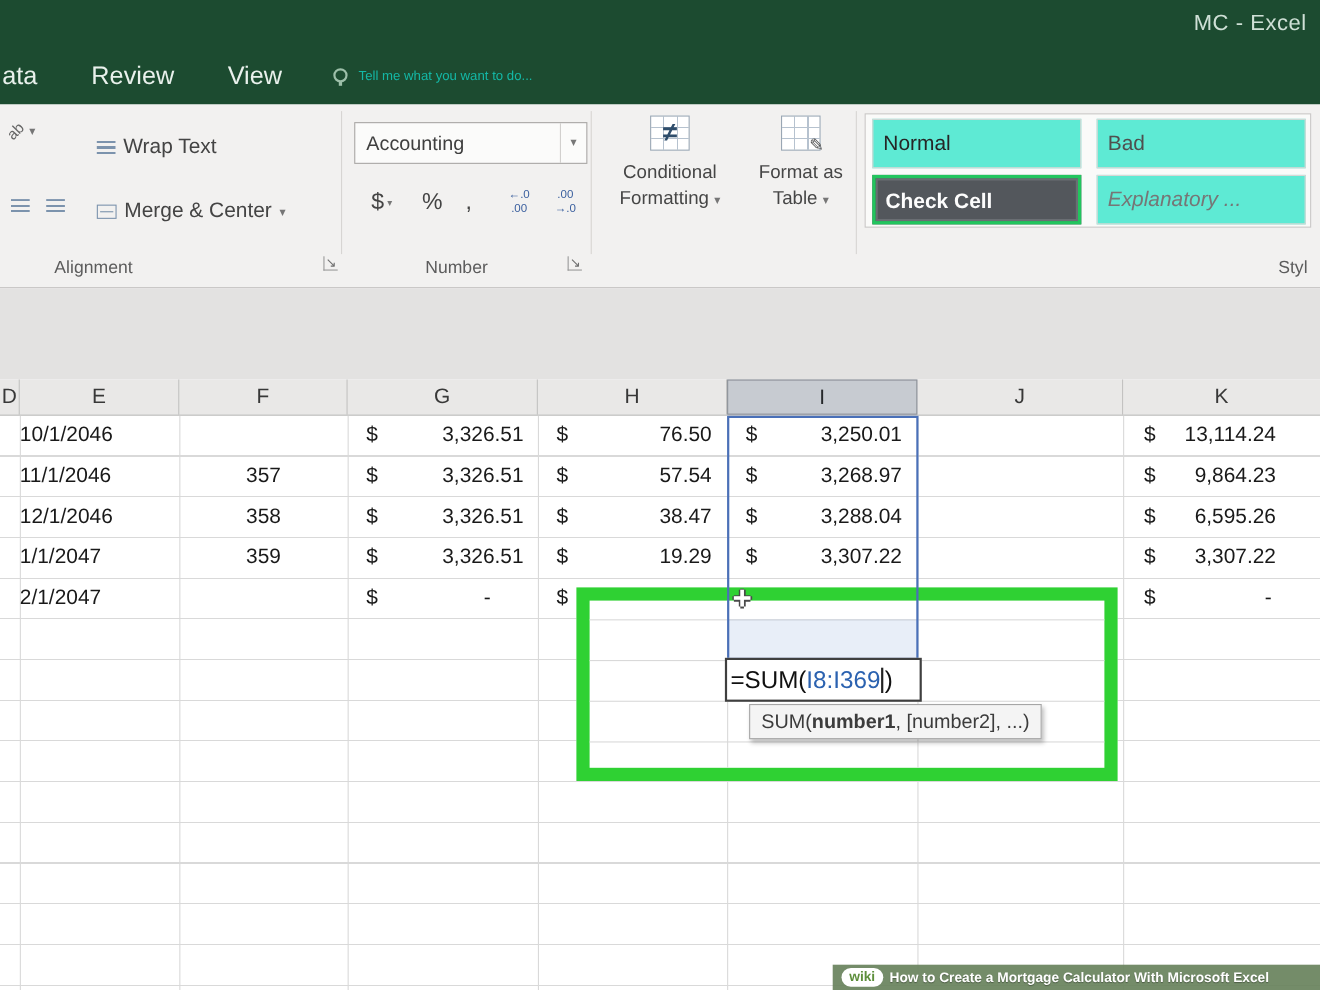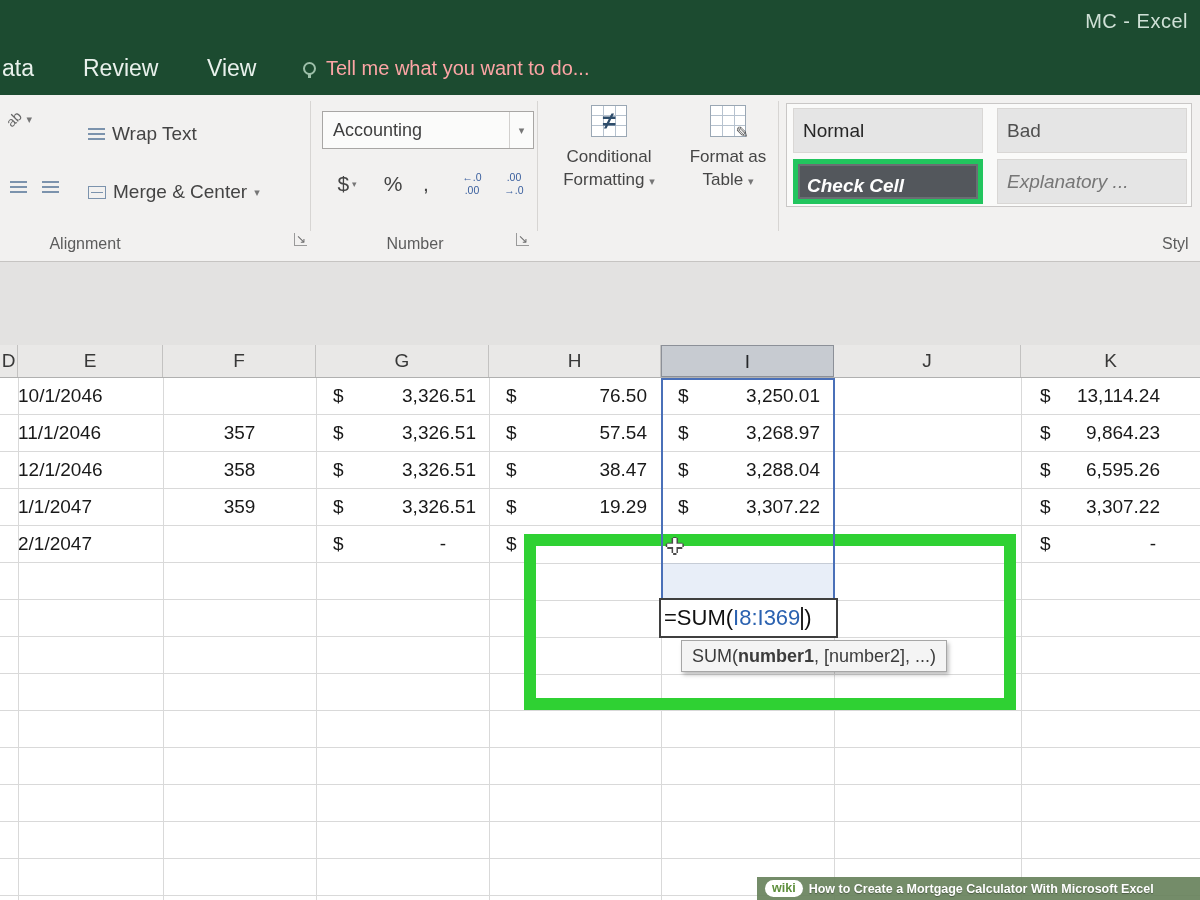--- a/index.html
+++ b/index.html
@@ -11,21 +11,21 @@
   .greenbar { position:absolute; left:0; top:0; width:1200px; height:95px; background:#1c4b30; }
   .win-title { position:absolute; right:12px; top:0; height:42px; line-height:42px;
                font-size:20px; color:#cfe0d6; letter-spacing:.5px; }
   .tab { position:absolute; top:42px; height:53px; line-height:53px; font-size:23px; color:#e9f1ec; }
   .tab.t-ata { left:2px; }
   .tab.t-review { left:83px; }
   .tab.t-view { left:207px; }
   .tellme { position:absolute; left:303px; top:42px; height:53px; display:flex; align-items:center; gap:10px; }
   .bulb { width:13px; height:13px; border:2px solid #9dbfa9; border-radius:50%; position:relative; }
   .bulb::after { content:""; position:absolute; left:3px; bottom:-5px; width:3px; height:4px; background:#9dbfa9; }
-  .tellme-text { font-size:20px; color:#fca5a5; }
+  .tellme-text { font-size:12px; color:#14b8a6; }
 
   
   .ribbon { position:absolute; left:0; top:95px; width:1200px; height:167px;
             background:#f2f1f0; border-bottom:1px solid #c6c4c2; }
   .vsep { position:absolute; top:6px; height:130px; width:1px; background:#d7d5d3; }
   .rbtn { position:absolute; display:flex; align-items:center; gap:7px; color:#444; font-size:19px; cursor:default; }
   .lines-icon { width:17px; height:13px; flex:none;
     background:repeating-linear-gradient(to bottom,#7c93ad 0 2px,transparent 2px 5px); }
   .box-icon { width:18px; height:13px; flex:none; border:1px solid #7c93ad; position:relative; }
   .box-icon::after { content:""; position:absolute; left:2px; right:2px; top:5px; height:1px; background:#7c93ad; }
@@ -54,24 +54,24 @@
     position:relative; }
   .bicon .neq { position:absolute; inset:0; display:flex; align-items:center; justify-content:center;
                 font-size:24px; font-weight:bold; color:#2e4d6b; }
   .bicon .brush { position:absolute; right:-4px; bottom:-6px; font-size:16px; color:#555; }
   .bigbtn .l1 { margin-top:10px; }
   .bigbtn .l2 { margin-top:3px; }
 
   .gallery { position:absolute; left:786px; top:8px; width:406px; height:104px;
              background:#fafaf9; border:1px solid #c9c7c6; }
   .chip { position:absolute; width:190px; height:45px; line-height:43px; padding-left:9px;
-          font-size:19px; background:#e5e5e5; border:1px solid #d9d7d5; color:#262626; }
+          font-size:19px; background:#5eead4; border:1px solid #d9d7d5; color:#262626; }
   .chip.c-bad { color:#4f4f4f; }
-  .chip.c-check { background:#53575c; border:5px solid #22c55e; box-shadow:inset 0 0 0 2px #6a6e73;
-                  color:#fdfdfd; font-weight:bold;font-style:italic; }
+  .chip.c-check { background:#53575c; border:3px solid #22c55e; box-shadow:inset 0 0 0 2px #6a6e73;
+                  color:#fdfdfd; font-weight:bold; }
   .chip.c-expl { color:#767676; font-style:italic; }
 
   
   .band { position:absolute; left:0; top:262px; width:1200px; height:83px; background:#e3e2e1; }
 
   
   .colheaders { position:absolute; left:0; top:345px; width:1200px; height:33px; background:#e9e8e7;
                 border-bottom:1px solid #b0b0b0; }
   .chc { position:absolute; top:0; height:32px; line-height:32px; text-align:center;
          font-size:19px; color:#383838; border-right:1px solid #c3c2c1; }

